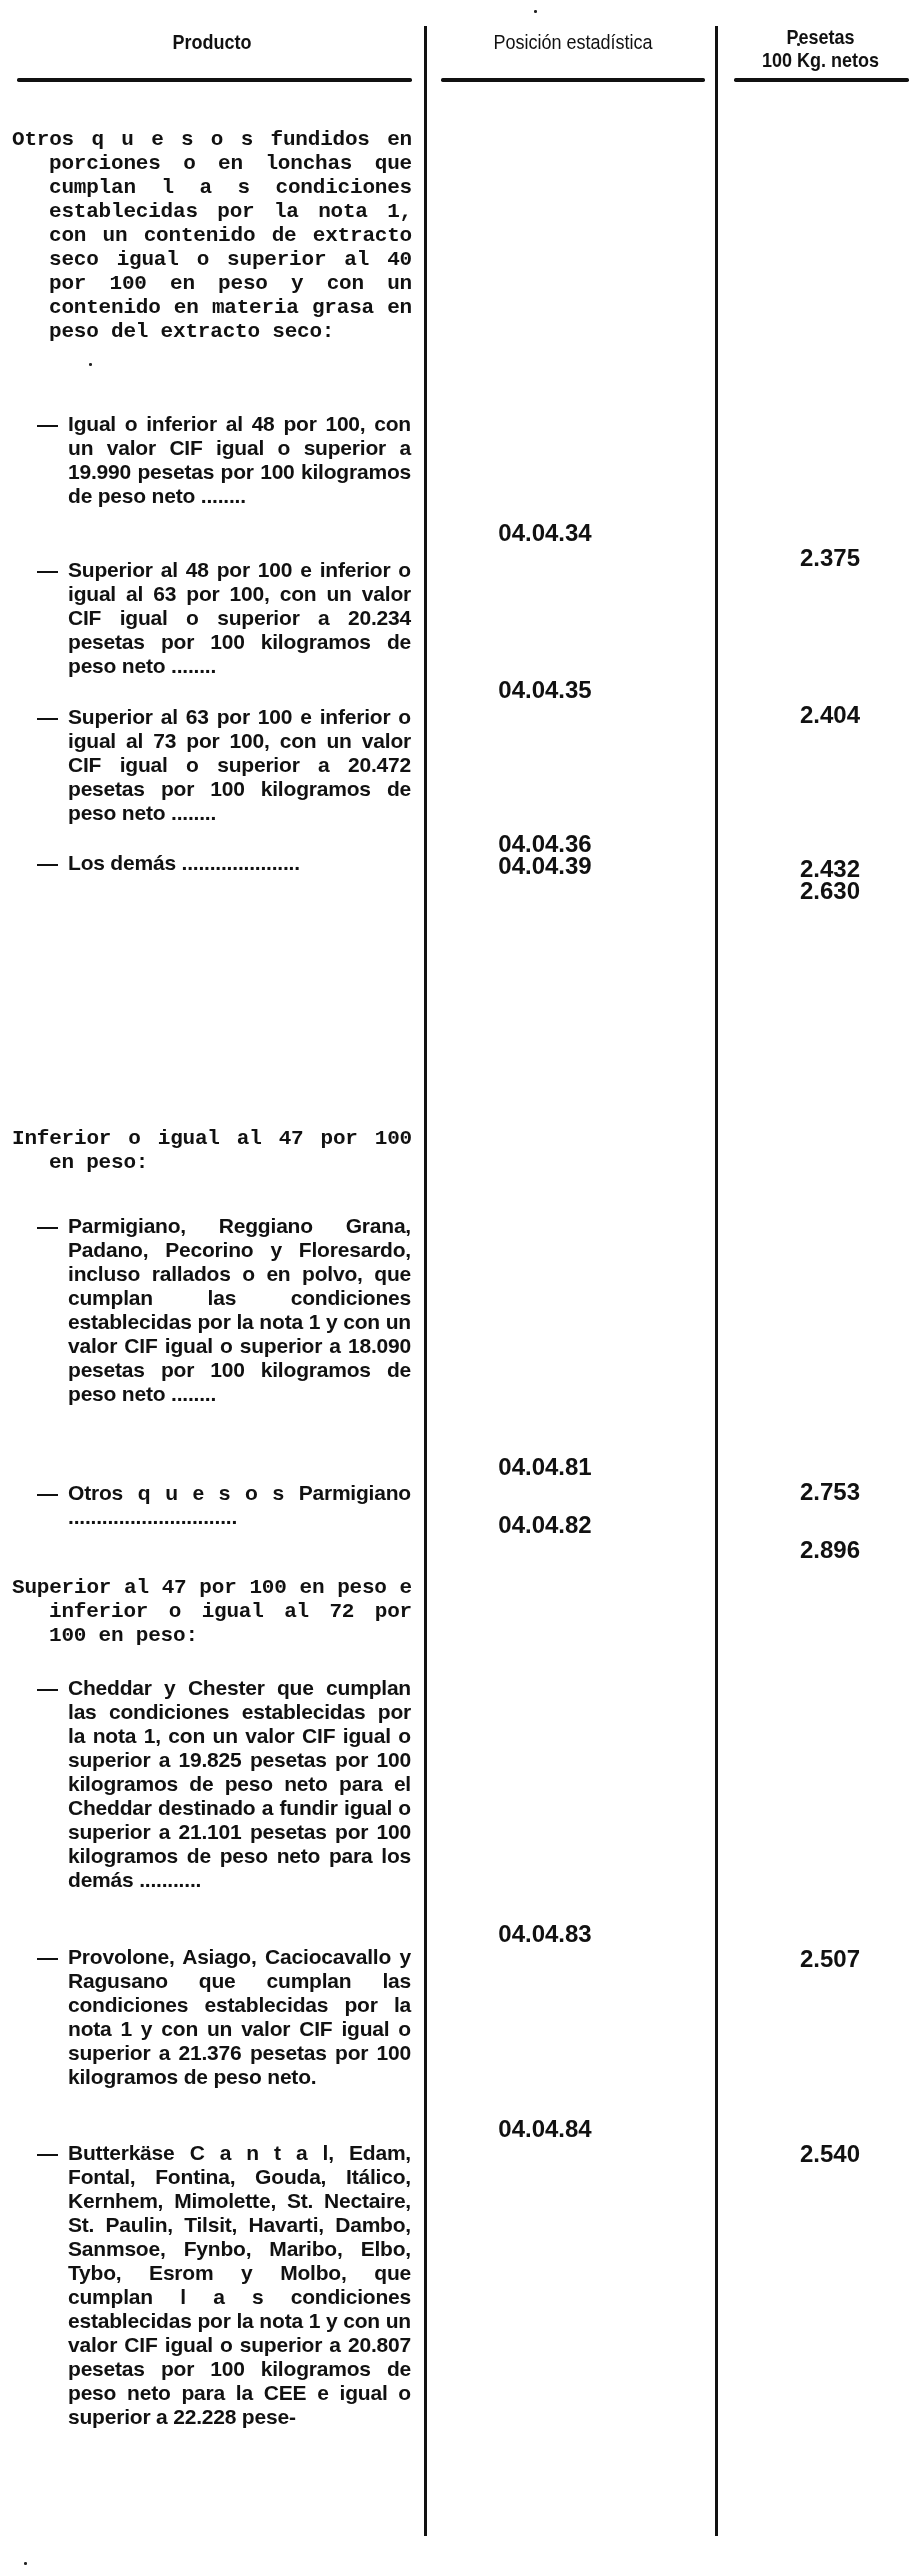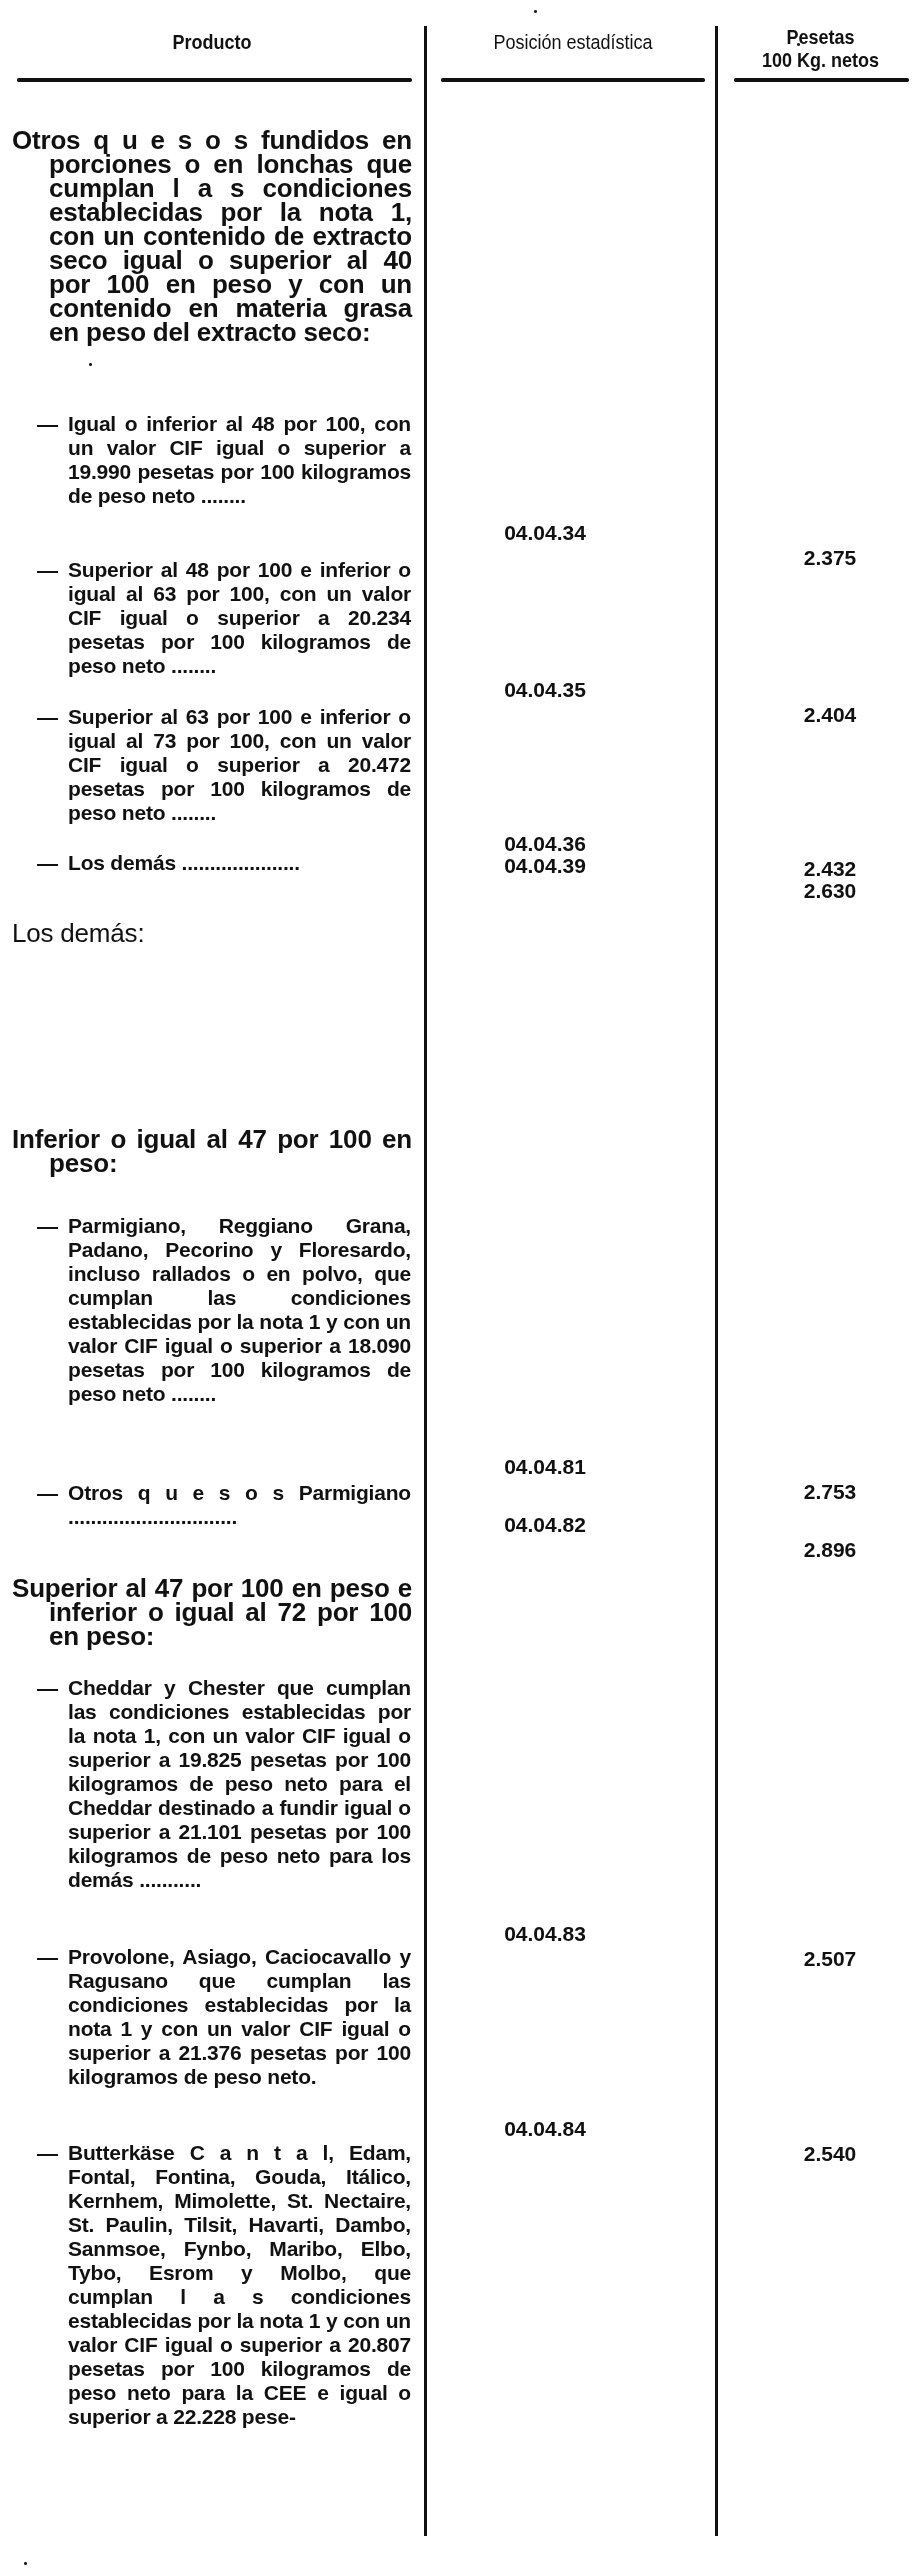--- a/index.html
+++ b/index.html
@@ -4,32 +4,32 @@
 <style>
   html, body { margin:0; padding:0; background:#ffffff; }
   body { width:921px; height:2576px; position:relative; overflow:hidden;
          font-family:"Liberation Serif","DejaVu Serif",serif; color:#111; }
   .page { position:absolute; left:0; top:0; width:739px; height:2576px; }
   .hdr { position:absolute; font-family:"Liberation Sans","DejaVu Sans",sans-serif;
          font-weight:bold; font-size:18px; text-align:center; transform:scaleY(1.15); transform-origin:top; }
   .rule { position:absolute; height:4.3px; background:#111; top:78px; border-radius:1.7px; }
   .vline { position:absolute; width:3.4px; background:#111; }
   .block { position:absolute; left:12px; width:400px;
-           font-family:Liberation Sans, sans-serif;
-           font-size:26px; line-height:24px; font-weight:bold;
+           font-family:Liberation Mono, monospace;
+           font-size:21px; line-height:24px; font-weight:bold;
            text-align:justify; text-align-last:left; letter-spacing:-0.2px; }
   .block .p { padding-left:37px; text-indent:-37px; }
   .item { position:absolute; left:37px; width:374px;
           font-family:"Liberation Sans","DejaVu Sans",sans-serif;
           font-size:21px; line-height:24px; font-weight:bold;
           text-align:justify; text-align-last:left; letter-spacing:-0.2px; }
   .item .dash { position:absolute; left:0; top:0; width:25.5px; }
   .item .txt { display:block; padding-left:31px; }
   .val { position:absolute; font-family:"Liberation Sans","DejaVu Sans",sans-serif;
-         font-weight:bold; font-size:21px; line-height:24px; text-align:center; }
+         font-weight:bold; font-size:24px; line-height:24px; text-align:center; }
   .code { left:460px; width:170px; }
   .pes { left:749px; width:162px;margin-top:25px; }
   .speck { position:absolute; width:2.6px; height:2.6px; background:#222; border-radius:50%; }
 </style>
 </head>
 <body>
 
 <div class="page">
 
   <div class="hdr" style="left:0;width:424px;top:31px;">Producto</div>
@@ -74,23 +74,20 @@
   <div class="val code" style="top:832px;">04.04.36</div>
   <div class="val pes" style="top:832px;">2.432</div>
 
   <div class="item" style="top:851px;">
     <span class="dash">—</span>
     <span class="txt">Los demás .....................</span>
   </div>
   <div class="val code" style="top:854px;">04.04.39</div>
   <div class="val pes" style="top:854px;">2.630</div>
 
-  <div class="block" style="top:921px;font-weight:normal;">
-    <div class="p">Los demás:</div>
-  </div>
 
 
   <div class="block" style="top:1127px;">
     <div class="p">Inferior o igual al 47 por 100 en peso:</div>
   </div>
 
   <div class="item" style="top:1214px;">
     <span class="dash">—</span>
     <span class="txt">Parmigiano, Reggiano Grana, Padano, Pecorino y Floresardo, incluso rallados o en polvo, que cumplan las condiciones establecidas por la nota 1 y con un valor CIF igual o superior a 18.090 pesetas por 100 kilogramos de peso neto ........</span>
   </div>

